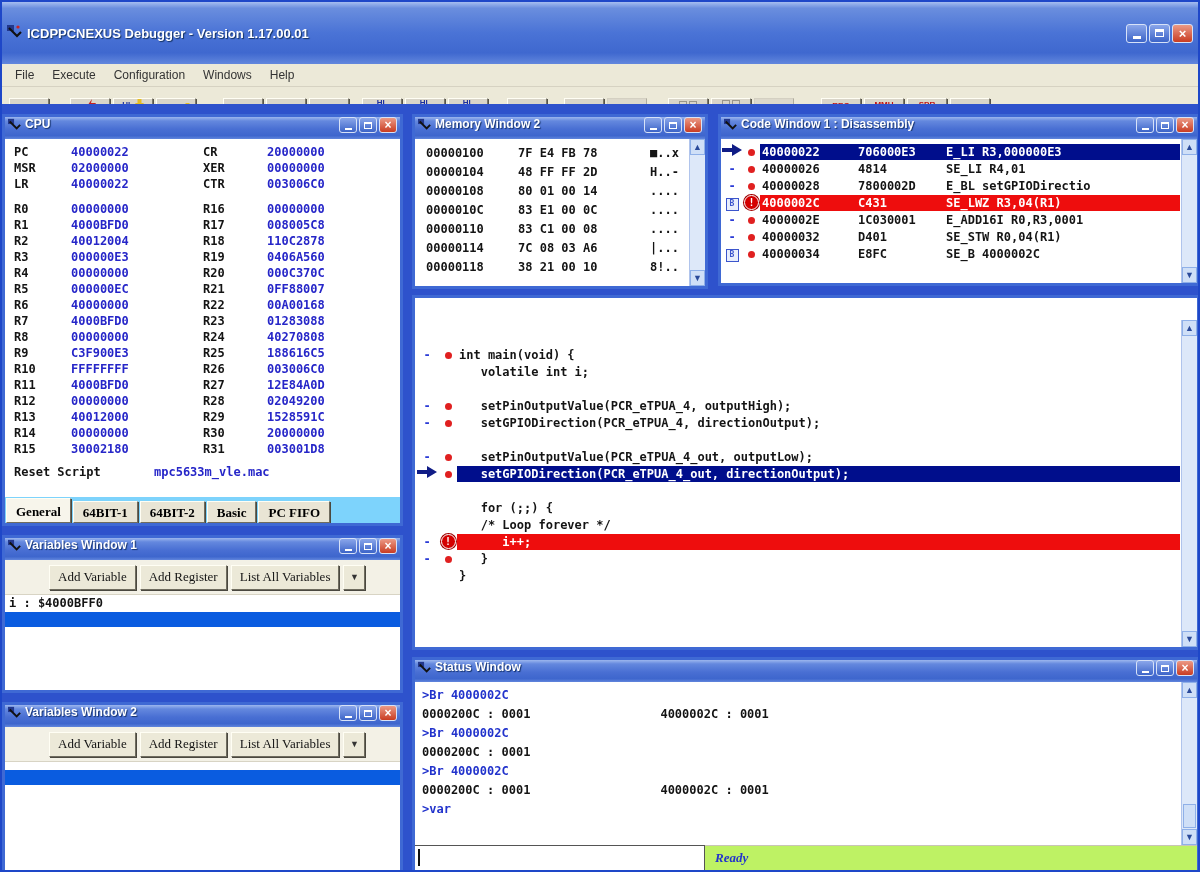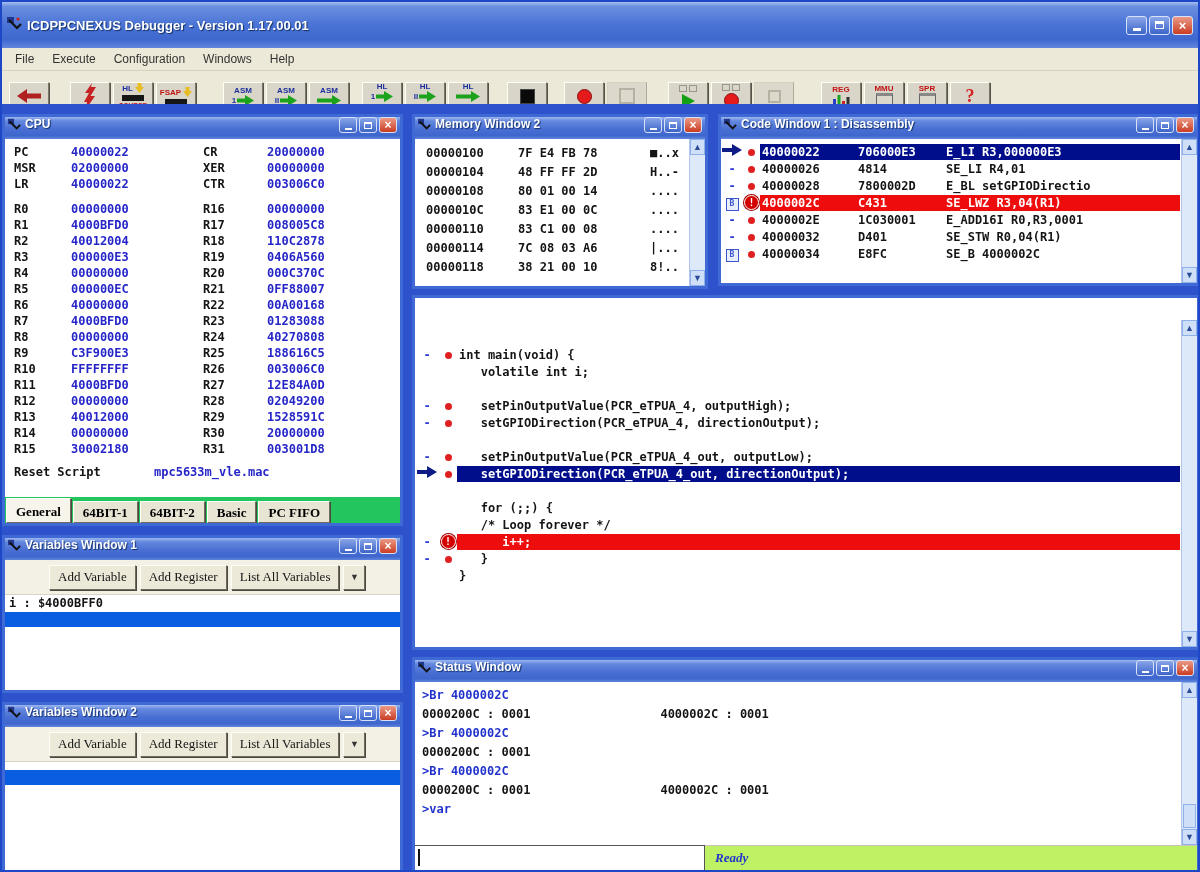--- a/index.html
+++ b/index.html
@@ -1,21 +1,21 @@
 <!DOCTYPE html>
 <html><head>
 <meta charset="utf-8">
 <style>
   html,body{margin:0;padding:0;background:#2e52cc;}
   body{width:1200px;height:872px;position:relative;overflow:hidden;
        font-family:"Liberation Sans",sans-serif;}
   .app{position:absolute;inset:0;border:2px solid #1e47c8;box-sizing:border-box;background:#2e52cc;}
 
   
-  .titlebar{height:30px;display:flex;align-items:center;padding:8px 5px;
+  .titlebar{height:30px;display:flex;align-items:center;padding:16px 5px;
     background:linear-gradient(180deg,#a5bdf0 0%,#6a8ede 10%,#4a73d6 50%,#3f68cf 82%,#6287dd 100%);}
   .titlebar .title{flex:1;color:#fff;font-weight:bold;font-size:13px;margin-left:5px;
     text-shadow:1px 1px 1px #123061;white-space:nowrap;}
   .win-btn{width:21px;height:19px;margin-left:2px;border-radius:3px;border:1px solid #d7e2f8;
     display:inline-flex;align-items:center;justify-content:center;box-sizing:border-box;cursor:default;}
   .win-btn.min,.win-btn.max{background:linear-gradient(180deg,#8aa6ea,#3c64c8);}
   .win-btn.close{background:linear-gradient(180deg,#ec9a86,#c93c22);}
   .glyph-min{display:block;width:8px;height:3px;background:#fff;margin-top:8px;}
   .glyph-max{display:block;width:9px;height:8px;border:1px solid #fff;border-top:3px solid #fff;box-sizing:border-box;}
   .glyph-close{font-style:normal;color:#fff;font-weight:bold;font-size:13px;line-height:13px;}
@@ -69,21 +69,21 @@
   #win-vars2 {left:0;   top:598px; width:401px;height:174px;}
   #win-status{left:410px;top:553px;width:788px;height:217px;}
 
   
   .cpu-regs{font-family:"DejaVu Sans Mono",monospace;font-weight:bold;font-size:12px;padding:5px 0 0 9px;}
   .reg-row{display:grid;grid-template-columns:57px 132px 64px 1fr;line-height:16px;}
   .reg-name{color:#141414;}
   .reg-val{color:#2626c8;}
   .cpu-gap{height:9px;}
   .reset-row{display:grid;grid-template-columns:140px 1fr;margin-top:7px;line-height:16px;}
-  .cpu-tabs{position:absolute;left:0;right:0;bottom:0;height:26px;background:#22c55e;display:flex;
+  .cpu-tabs{position:absolute;left:0;right:0;bottom:0;height:26px;background:#7dd3fc;display:flex;
     align-items:flex-end;padding-left:1px;}
   .cpu-tab{font-family:"Liberation Serif",serif;font-weight:bold;font-size:13px;height:22px;
     box-sizing:border-box;padding:3px 9px 0;background:#e9e5d5;margin-right:2px;
     border:1px solid;border-color:#fffef4 #6f6c5f #6f6c5f #fffef4;box-shadow:1px 1px 0 #4a483f;}
   .cpu-tab.active{background:#f7f5eb;height:25px;padding-top:5px;}
 
   
   .vscroll{position:absolute;top:0;right:0;bottom:0;width:16px;background:#dde8f9;
     border-left:1px solid #b0c4ec;display:flex;flex-direction:column;box-sizing:border-box;}
   .scr-btn{height:16px;flex:0 0 16px;background:#cfdff7;border:1px solid #8fb0e8;box-sizing:border-box;

